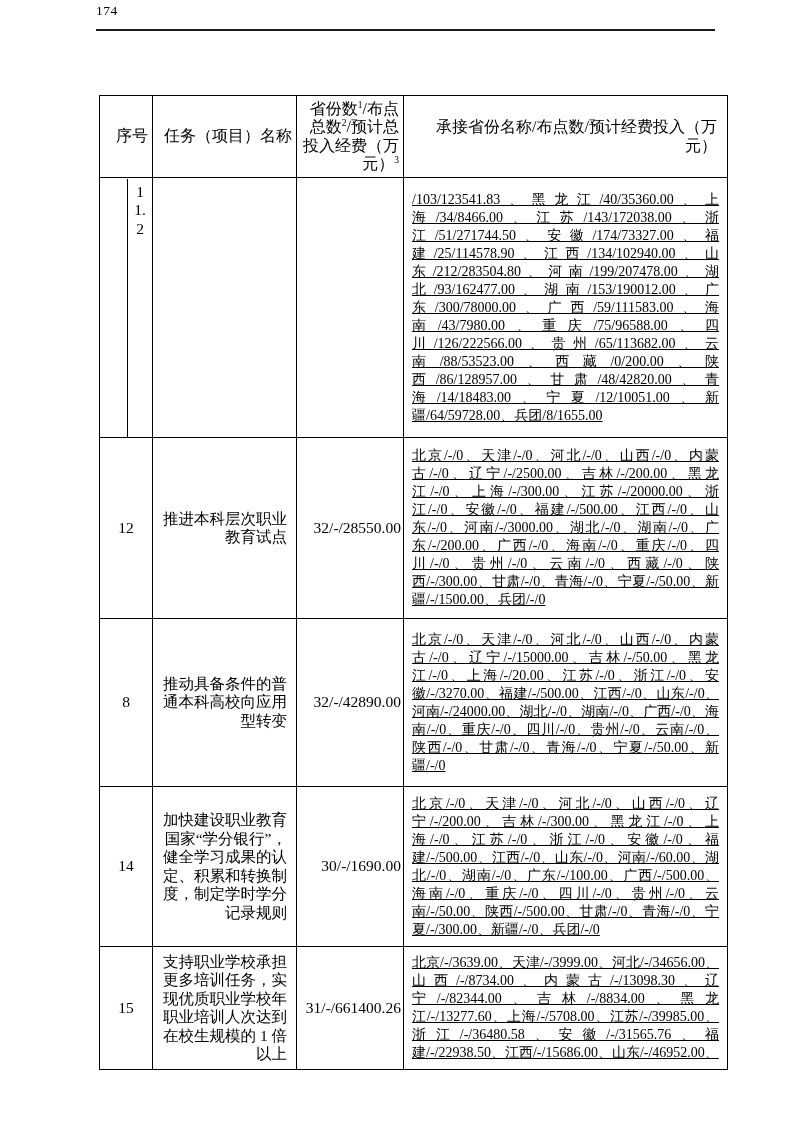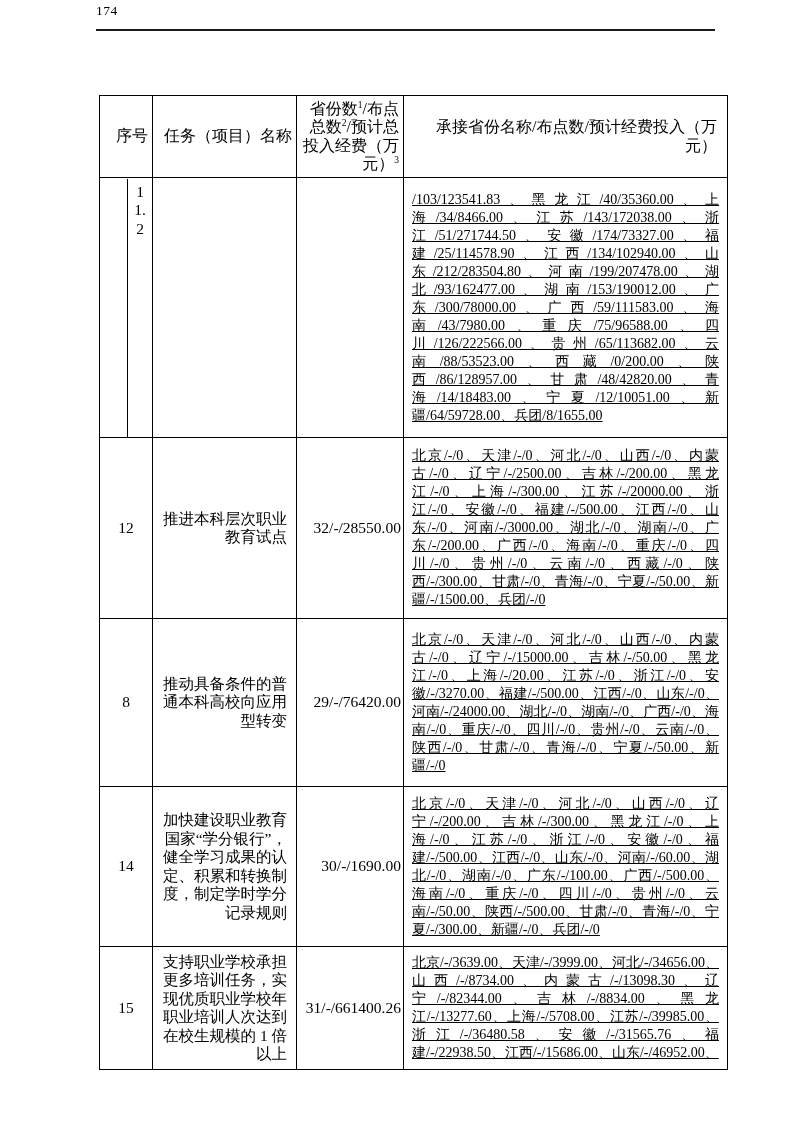--- a/index.html
+++ b/index.html
@@ -97,21 +97,21 @@
   <tr class="r1">
     <td class="seq">12</td>
     <td class="name">推进本科层次职业教育试点</td>
     <td class="sum">32/-/28550.00</td>
     <td class="prov">北京/-/0、天津/-/0、河北/-/0、山西/-/0、内蒙古/-/0、辽宁/-/2500.00、吉林/-/200.00、黑龙江/-/0、上海/-/300.00、江苏/-/20000.00、浙江/-/0、安徽/-/0、福建/-/500.00、江西/-/0、山东/-/0、河南/-/3000.00、湖北/-/0、湖南/-/0、广东/-/200.00、广西/-/0、海南/-/0、重庆/-/0、四川/-/0、贵州/-/0、云南/-/0、西藏/-/0、陕西/-/300.00、甘肃/-/0、青海/-/0、宁夏/-/50.00、新疆/-/1500.00、兵团/-/0</td>
   </tr>
 
   <tr class="r2">
     <td class="seq">8</td>
     <td class="name">推动具备条件的普通本科高校向应用型转变</td>
-    <td class="sum">29/-/76420.00</td>
+    <td class="sum">32/-/42890.00</td>
     <td class="prov">北京/-/0、天津/-/0、河北/-/0、山西/-/0、内蒙古/-/0、辽宁/-/15000.00、吉林/-/50.00、黑龙江/-/0、上海/-/20.00、江苏/-/0、浙江/-/0、安徽/-/3270.00、福建/-/500.00、江西/-/0、山东/-/0、河南/-/24000.00、湖北/-/0、湖南/-/0、广西/-/0、海南/-/0、重庆/-/0、四川/-/0、贵州/-/0、云南/-/0、陕西/-/0、甘肃/-/0、青海/-/0、宁夏/-/50.00、新疆/-/0</td>
   </tr>
 
   <tr class="r3">
     <td class="seq">14</td>
     <td class="name">加快建设职业教育国家“学分银行”，健全学习成果的认定、积累和转换制度，制定学时学分记录规则</td>
     <td class="sum">30/-/1690.00</td>
     <td class="prov">北京/-/0、天津/-/0、河北/-/0、山西/-/0、辽宁/-/200.00、吉林/-/300.00、黑龙江/-/0、上海/-/0、江苏/-/0、浙江/-/0、安徽/-/0、福建/-/500.00、江西/-/0、山东/-/0、河南/-/60.00、湖北/-/0、湖南/-/0、广东/-/100.00、广西/-/500.00、海南/-/0、重庆/-/0、四川/-/0、贵州/-/0、云南/-/50.00、陕西/-/500.00、甘肃/-/0、青海/-/0、宁夏/-/300.00、新疆/-/0、兵团/-/0</td>
   </tr>
 

